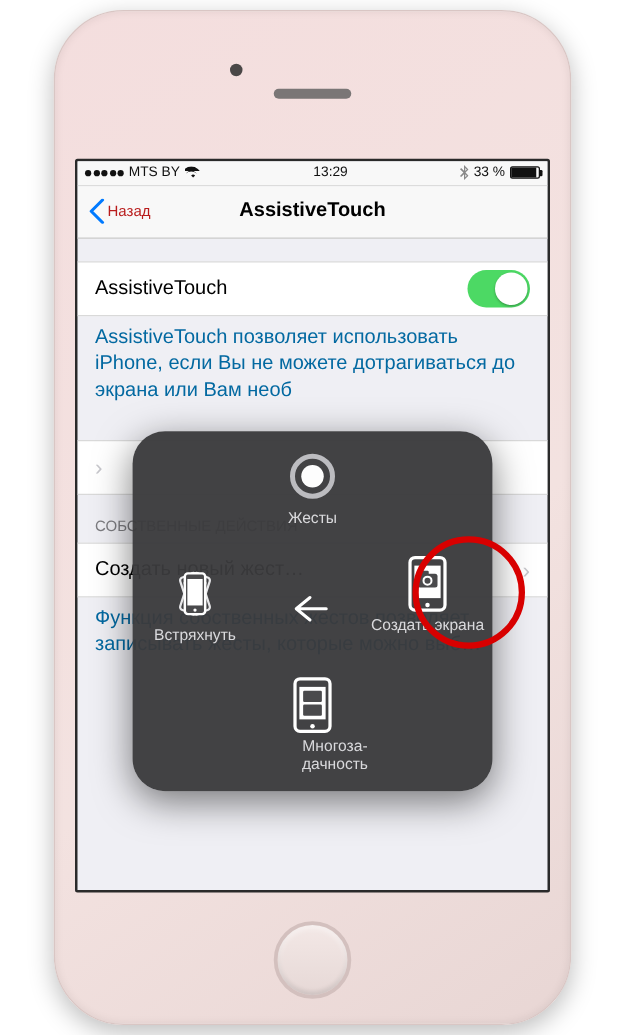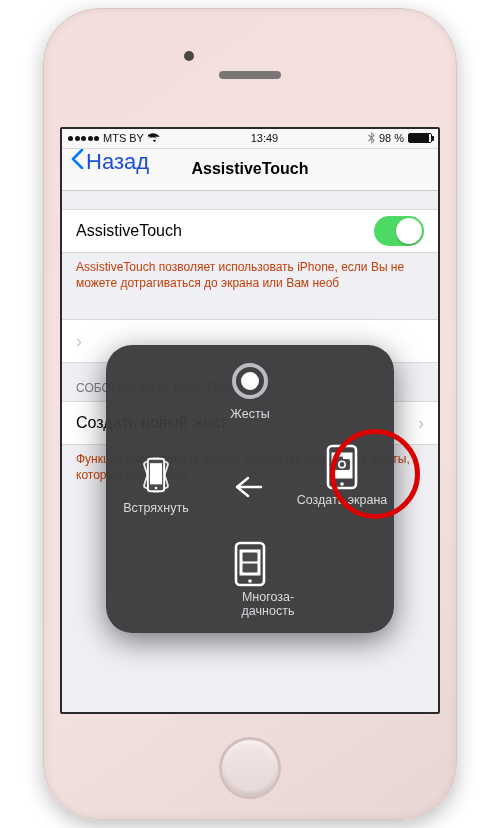--- a/index.html
+++ b/index.html
@@ -72,41 +72,41 @@
   }
   .bat::after { content:""; position:absolute; right:-3px; top:2px; width:2px; height:5px; background:#111; border-radius:0 1px 1px 0;}
   .bat i { display:block; height:100%; width:89%; background:#111;}
 
   
   .nav {
     height: 42px; background:#f8f8f8; border-bottom:1px solid #c9c9c9;
     display:flex; align-items:center; justify-content:center; position:relative;
   }
   .nav .back {
-    position:absolute; left:4px; top:0; bottom:0; display:flex; 
-    color:#1d4ed8; font-size:22px; gap:2px; padding:0 4px;
+    position:absolute; left:4px; top:0; bottom:0; display:flex; align-items:center;
+    color:#b91c1c; font-size:12px; gap:2px; padding:0 4px;
   }
   .nav .back svg{ width:14px; height:20px; }
   .nav .title { font-size:16px; font-weight:600; color:#000; }
 
   
   .content { padding-top: 18px; font-size:15px; color:#000; }
   .cell {
     background:#fff;
     border-top:1px solid #d9d9d9;
     border-bottom:1px solid #d9d9d9;
     padding: 10px 14px;
     display:flex; align-items:center; justify-content:space-between;
     height:44px;
   }
   .cell .label { font-size:16px; }
   .chev { color:#c7c7cc; font-size:18px; line-height:1; }
   .group-space { height: 28px; }
   .footer-text {
-    padding: 6px 14px 0 14px; font-size:12px; color:#c2410c; line-height:1.35;
+    padding: 6px 14px 0 14px; font-size:16px; color:#0369a1; line-height:1.35;
   }
   .section-header {
     padding: 18px 14px 6px 14px; font-size:12px; color:#7c7c80;
   }
 
   
   .toggle {
     width: 50px; height: 30px; border-radius: 15px; background:#4cd964;
     position:relative;
   }
@@ -170,28 +170,28 @@
             <span></span>
             <span></span>
         </span>
         <span>MTS BY</span>
         <span class="wifi">
           <svg width="13" height="10" viewBox="0 0 13 10">
               <path d="M6.5 9 4.9 7.4a2.3 2.3 0 0 1 3.2 0Zm3-3L8 4.5a4.7 4.7 0 0 0-6 0L.5 6a6.7 6.7 0 0 1 9 0Zm2.3-2.3L10.3 2.2a8.3 8.3 0 0 0-10.6 0L-1.8 3.7" fill="#111"></path>
             </svg>
         </span>
       </div>
-      <div>13:49</div>
+      <div>13:29</div>
       <div class="right">
         <span class="bt">
           <svg width="7" height="12" viewBox="0 0 7 12">
               <path d="M3.2 0v4.6L.9 2.4 0 3.3 2.7 6 0 8.7l.9.9L3.2 7.4V12l3.6-3.5L4.4 6l2.4-2.5Zm1 2.3 1.2 1.2L4.2 4.7Zm0 7.4V7.3l1.2 1.2Z" fill="#888"></path>
             </svg>
         </span>
-        <span>98 %</span>
+        <span>33 %</span>
         <span class="bat">
             <i></i>
           </span>
       </div>
     </div>
 
     <div class="nav">
       <div class="back">
         <svg viewBox="0 0 12 20">
             <path d="M11 1 2 10l9 9" stroke="#007aff" stroke-width="2.5" fill="none" stroke-linecap="round" stroke-linejoin="round"></path>

